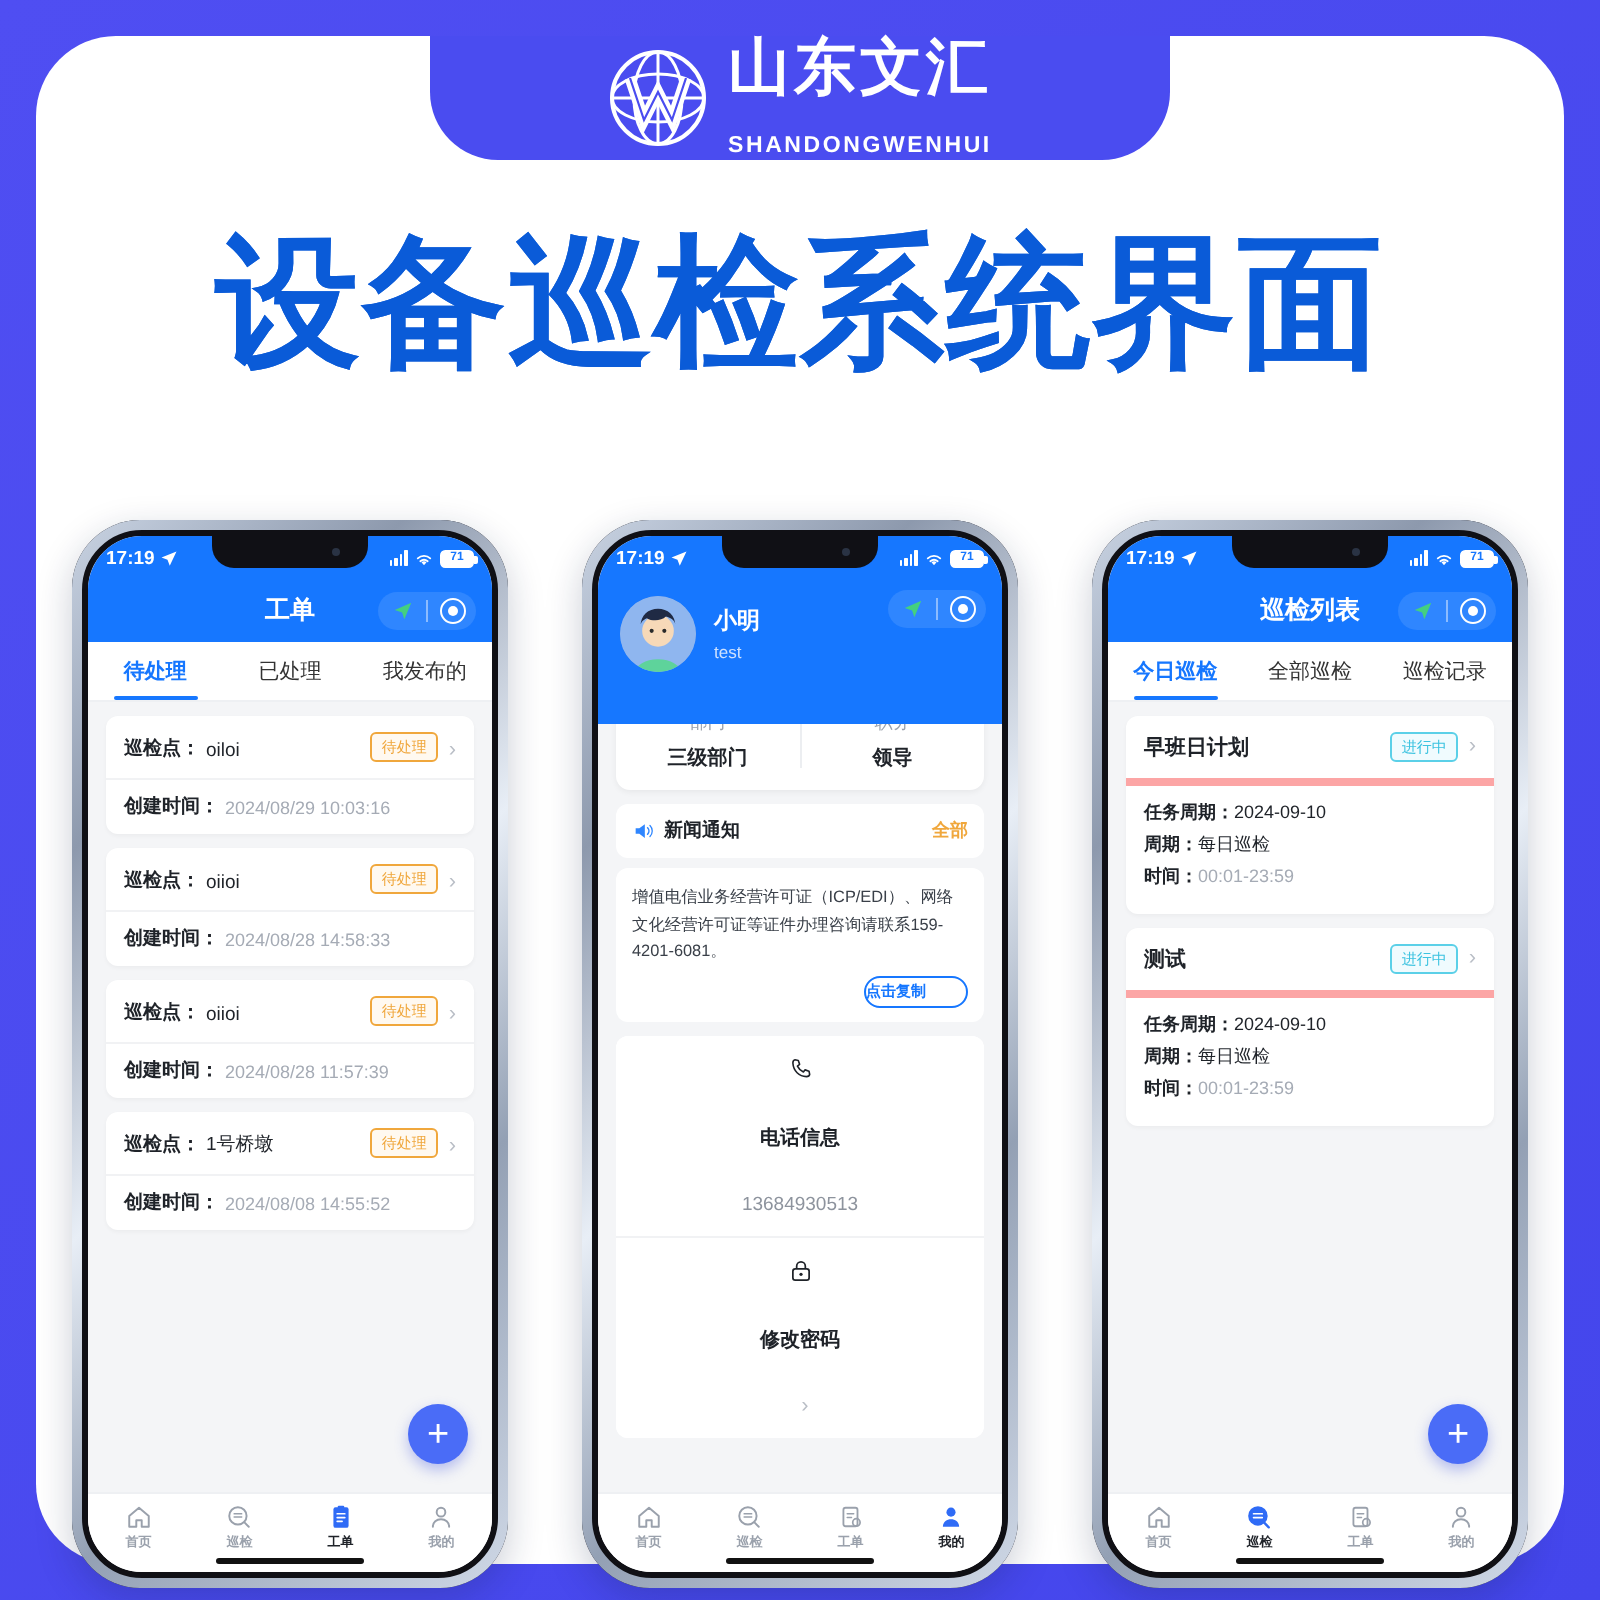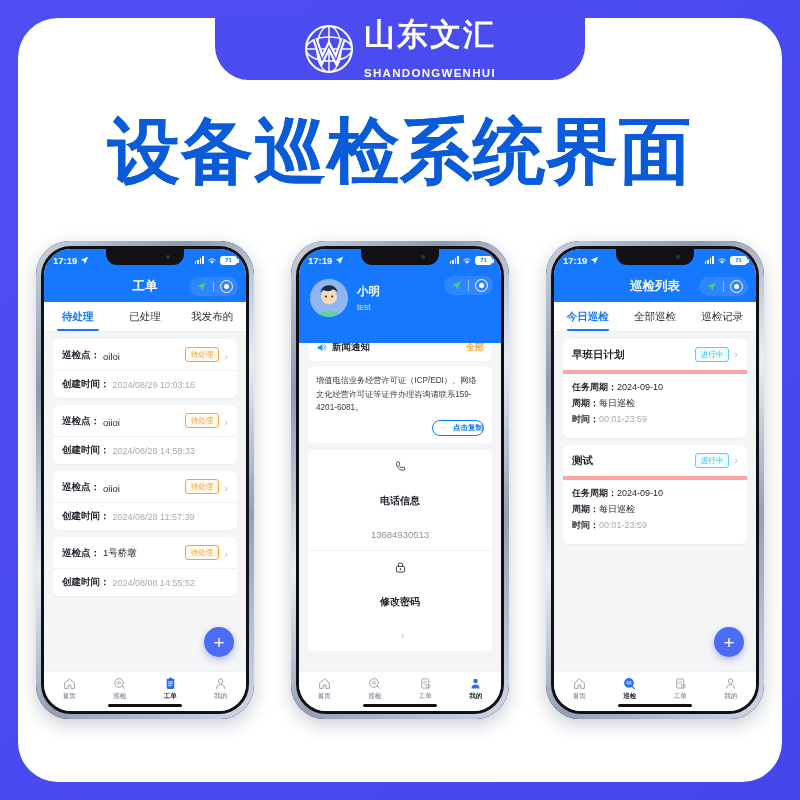--- a/index.html
+++ b/index.html
@@ -72,23 +72,23 @@
     -webkit-background-clip: text;
     background-clip: text;
     color: transparent;
     -webkit-text-fill-color: transparent;
     text-shadow: 0 0 0 #0a5bd8;
   }
 
   
   .phone {
     position: absolute;
-    top: 241px;
+    top: 260px;
     width: 218px;
-    height: 478px;
+    height: 534px;
     background: #0d0d12;
     border-radius: 34px;
     padding: 5px;
     box-shadow: 0 6px 18px rgba(20,30,70,0.22);
   }
   .phone::before {  
     content: "";
     position: absolute; inset: 0;
     border-radius: 34px;
     background: linear-gradient(135deg,#c9d3e2 0%,#8d99ad 22%,#e8eef6 48%,#93a0b4 70%,#cfd8e6 100%);
@@ -275,21 +275,21 @@
 
   .news-head {
     background:#fff; border-radius:6px; margin-top: 7px; padding: 7px 8px;
     display:flex; align-items:center; gap:5px;
   }
   .news-title { font-size: 9.5px; font-weight:700; color:#1f2329; flex:1; }
   .news-all { font-size: 9px; color:#f0a73c; font-weight:700; }
   .news-body { background:#fff; border-radius:6px; margin-top:5px; padding: 8px 8px 7px; }
   .news-text { font-size: 8.2px; color:#3a4049; line-height: 1.65; }
   .copy-btn {
-    margin-top: 5px; margin-left:auto; width: 52px; text-align:right;
+    margin-top: 5px; margin-left:auto; width: 52px; text-align:left;
     border:1px solid #1677ff; color:#1677ff; font-size: 7.5px; font-weight:700;
     border-radius: 9px; padding: 2px 0;
   }
   .row-item {
     background:#fff; display:flex; align-items:center; gap:21px;
     padding: 10px 9px; border-bottom: 1px solid #f1f2f4; flex-direction: column;
   }
   .row-label { font-size: 10px; color:#1f2329; font-weight:700; flex:1; }
   .row-value { font-size: 9.5px; color:#8d939d; }
   .rows-wrap { background:#fff; border-radius:6px; margin-top:7px; overflow:hidden; }
@@ -511,20 +511,31 @@
           </div>
           <div>
             <div class="p-name">小明</div>
             <div class="p-sub">test</div>
           </div>
         </div>
       </div>
 
       <div class="screen-body">
         <div class="white-sheet">
+          <div class="dept-card">
+            <div class="dept-col">
+              <div class="dept-k">部门</div>
+              <div class="dept-v">三级部门</div>
+            </div>
+            <div class="dept-div"></div>
+            <div class="dept-col">
+              <div class="dept-k">职务</div>
+              <div class="dept-v">领导</div>
+            </div>
+          </div>
 
           <div class="news-head">
             <svg width="11" height="11" viewBox="0 0 24 24">
                 <path d="M4 9h4l6-4.5v15L8 15H4z" fill="#2f86ff"></path>
                 <path d="M17 8.5a5 5 0 0 1 0 7" stroke="#2f86ff" stroke-width="1.7" fill="none" stroke-linecap="round"></path>
                 <path d="M19.6 6a8.5 8.5 0 0 1 0 12" stroke="#2f86ff" stroke-width="1.4" fill="none" stroke-linecap="round"></path>
               </svg>
             <span class="news-title">新闻通知</span>
             <span class="news-all">全部</span>
           </div>

